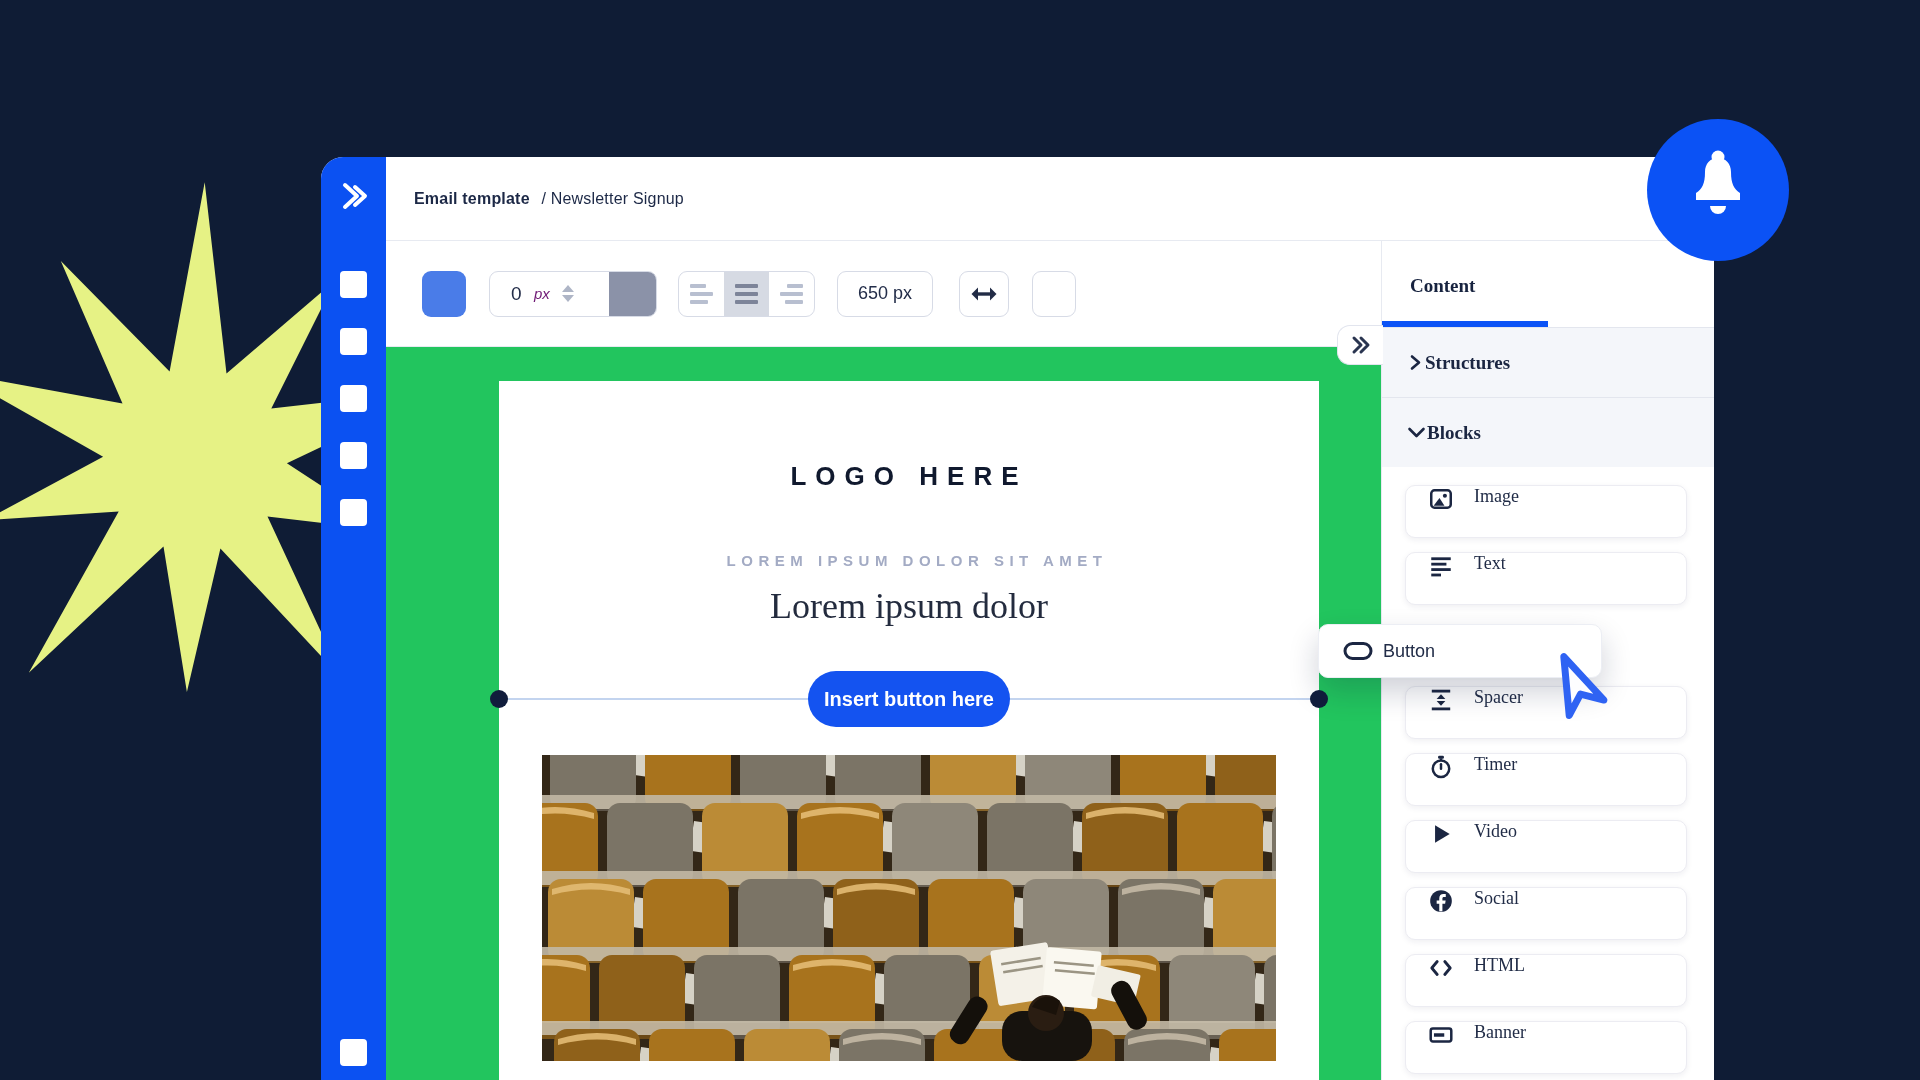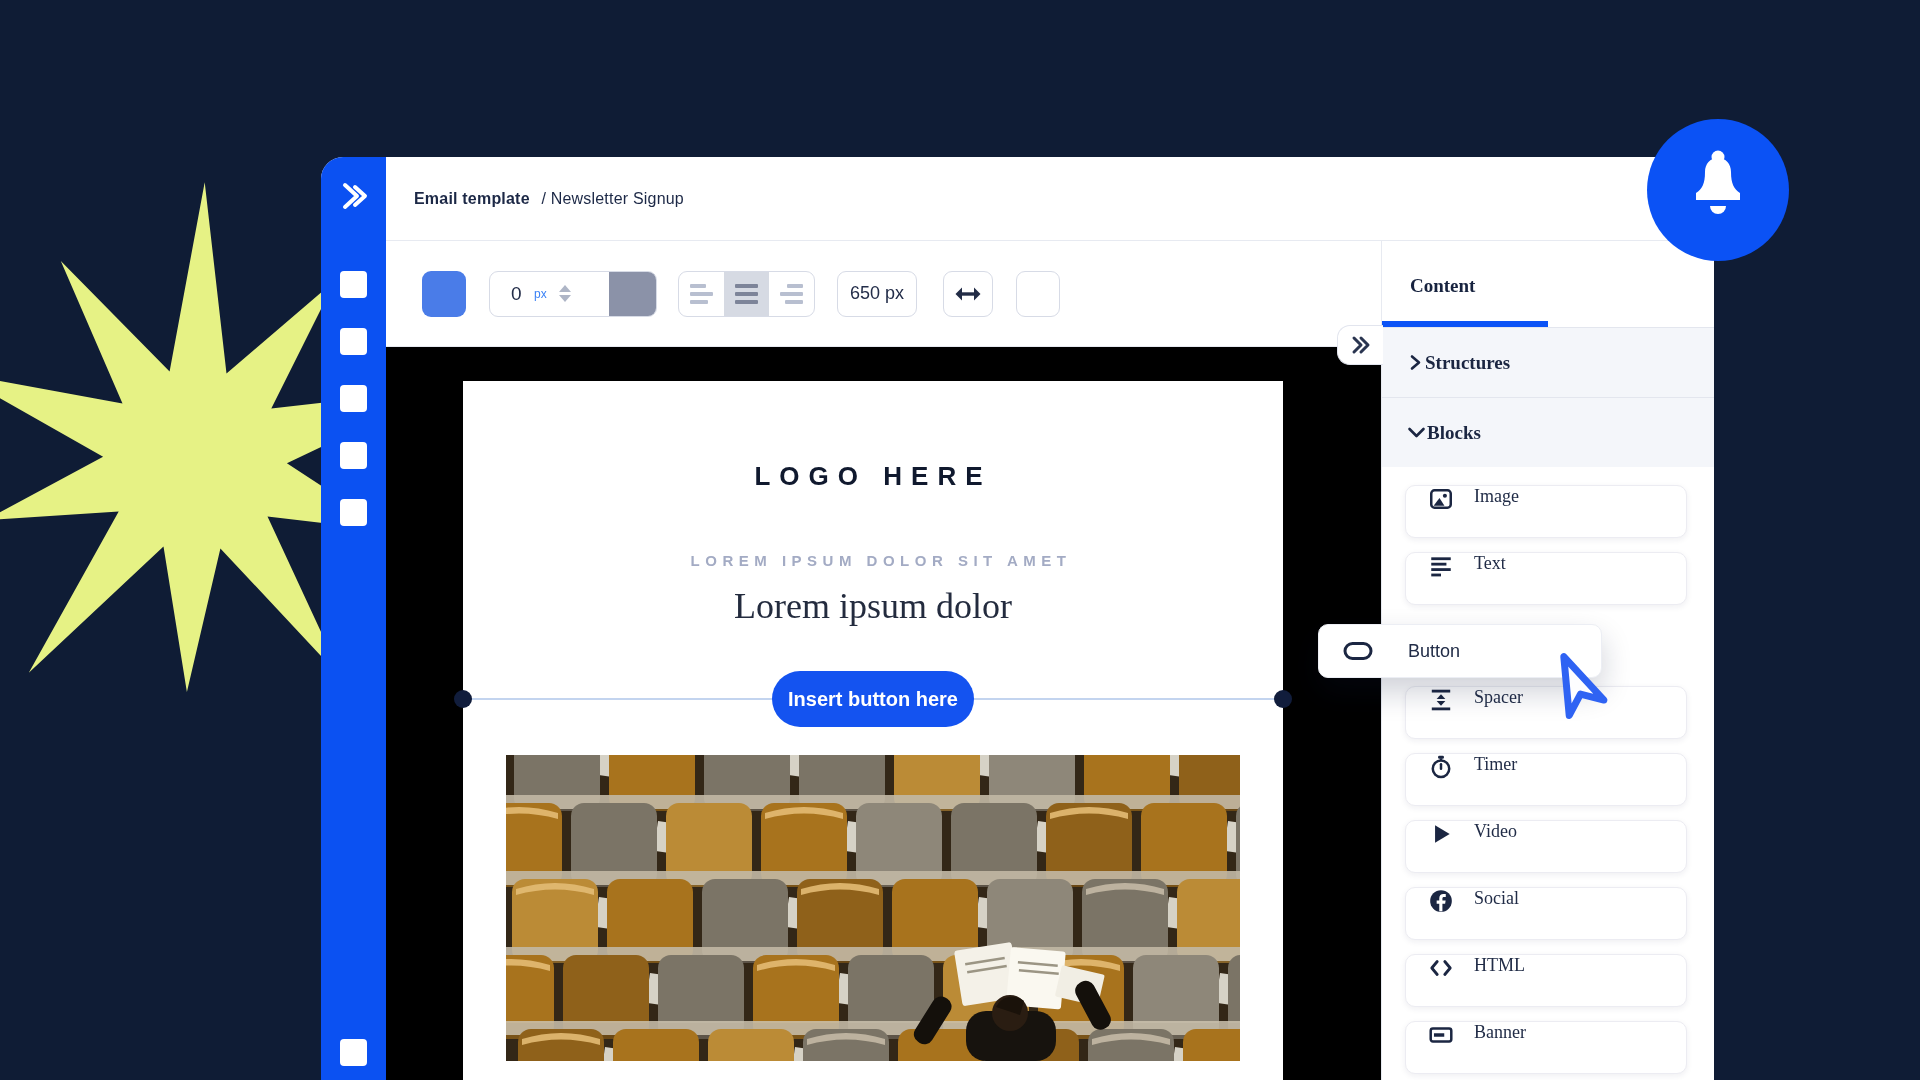--- a/index.html
+++ b/index.html
@@ -32,43 +32,43 @@
   .workrow { flex:1; display:flex; min-height:0; }
 
   
   .editor { width:995px; flex:0 0 995px; display:flex; flex-direction:column; min-width:0; }
   .toolbar { height:106px; flex:0 0 106px; background:#fff; display:flex; align-items:center;
              padding-left:36px; border-bottom:1px solid #e7eaf1; }
   .swatch-blue { width:44px; height:46px; border-radius:9px; background:#4a7ce8; cursor:pointer; }
   .inputgroup { margin-left:23px; width:168px; height:46px; border:1px solid #d7dbe6; border-radius:9px;
                 display:flex; align-items:center; overflow:hidden; background:#fff; }
   .inputgroup .val { font-size:19px; color:#232d49; padding-left:21px; width:44px; }
-  .inputgroup .unit { font-size:12px; color:#3b82f6; }
+  .inputgroup .unit { font-size:15px; color:#701a75;font-style:italic; }
   .stepper { display:flex; flex-direction:column; gap:3px; margin-left:12px; cursor:pointer; }
   .stepper i { width:0; height:0; border-left:6px solid transparent; border-right:6px solid transparent; display:block; }
   .stepper .up { border-bottom:7px solid #aeb5c6; }
   .stepper .dn { border-top:7px solid #aeb5c6; }
   .swatch-gray { margin-left:auto; width:47px; height:46px; background:#8b92a8; cursor:pointer; }
 
   .aligngroup { margin-left:21px; height:46px; border:1px solid #d7dbe6; border-radius:9px;
                 display:flex; overflow:hidden; background:#fff; }
   .alignbtn { width:45px; display:flex; flex-direction:column; justify-content:center; gap:4px;
               align-items:center; cursor:pointer; }
   .alignbtn i { display:block; height:4px; border-radius:1px; background:#b8bfd0; }
   .alignbtn.sel { background:#d6dae3; }
   .alignbtn.sel i { background:#7d8499; }
 
   .wbtn { margin-left:22px; height:46px; border:1px solid #d7dbe6; border-radius:9px; background:#fff;
           display:flex; align-items:center; justify-content:center; cursor:pointer; }
-  .btn-650 { width:80px; font-size:18px; color:#232d49; }
+  .btn-650 { width:96px; font-size:18px; color:#232d49; }
   .btn-arrows { width:50px; margin-left:26px; }
   .btn-empty { width:44px; margin-left:23px; }
 
   
-  .canvas { flex:1; background:#000000; overflow:hidden; position:relative; }
+  .canvas { flex:1; background:#22c55e; overflow:hidden; position:relative;padding-left:36px; }
   .email { width:820px; margin:34px 0 0 77px; background:#fff; height:699px; text-align:center; }
   .logo-line { padding-top:80px; font-size:26px; font-weight:700; letter-spacing:9px; color:#10192e; }
   .kicker { margin-top:60px; font-size:15px; font-weight:700; letter-spacing:5.5px; color:#a3abc4;margin-left:16px; }
   .headline { margin-top:16px; font-family:"Liberation Serif", serif; font-size:36px; font-weight:400; color:#232b3e; }
   .btnrow { position:relative; margin-top:44px; height:56px; }
   .btnrow .guide { position:absolute; left:0; right:0; top:27px; height:2px; background:#c3d4ef; }
   .btnrow .handle { position:absolute; top:19px; width:18px; height:18px; border-radius:50%; background:#111d3c; }
   .btnrow .handle.l { left:-9px; } .btnrow .handle.r { right:-9px; }
   .cta { position:relative; z-index:2; display:inline-block; width:202px; height:56px; line-height:56px;
          background:#1453f0; color:#fff; font-size:20px; font-weight:700; border:none;
@@ -91,21 +91,21 @@
   .card { width:282px; height:53px; background:#fff; border:1px solid #ececf2; border-radius:10px;
           box-shadow:0 2px 6px rgba(22,33,66,.07); display:flex; align-items:flex-start;
           padding-left:22px; gap:20px; margin-bottom:14px; cursor:pointer; }
   .card .lbl { font-size:18px; font-weight:500; color:#212c47; }
   .ghost { height:53px; margin-bottom:14px; }
 
   
   .floatcard { position:absolute; left:1318px; top:624px; width:284px; height:54px; z-index:50;
                background:#fff; border:1px solid #eceef4; border-radius:10px;
                box-shadow:0 14px 30px rgba(15,25,60,.20); display:flex; align-items:center;
-               padding-left:24px; gap:35px; cursor:grabbing; }
+               padding-left:24px; gap:10px; cursor:grabbing; }
   .floatcard .lbl { font-size:18px; font-weight:500; color:#212c47; }
 
   #cursor { position:absolute; left:1544px; top:648px; z-index:60; }
 
   
   .bell { position:absolute; left:1646px; top:118px; width:144px; height:144px; z-index:40; cursor:pointer; }
 </style>
 </head>
 <body>
 

